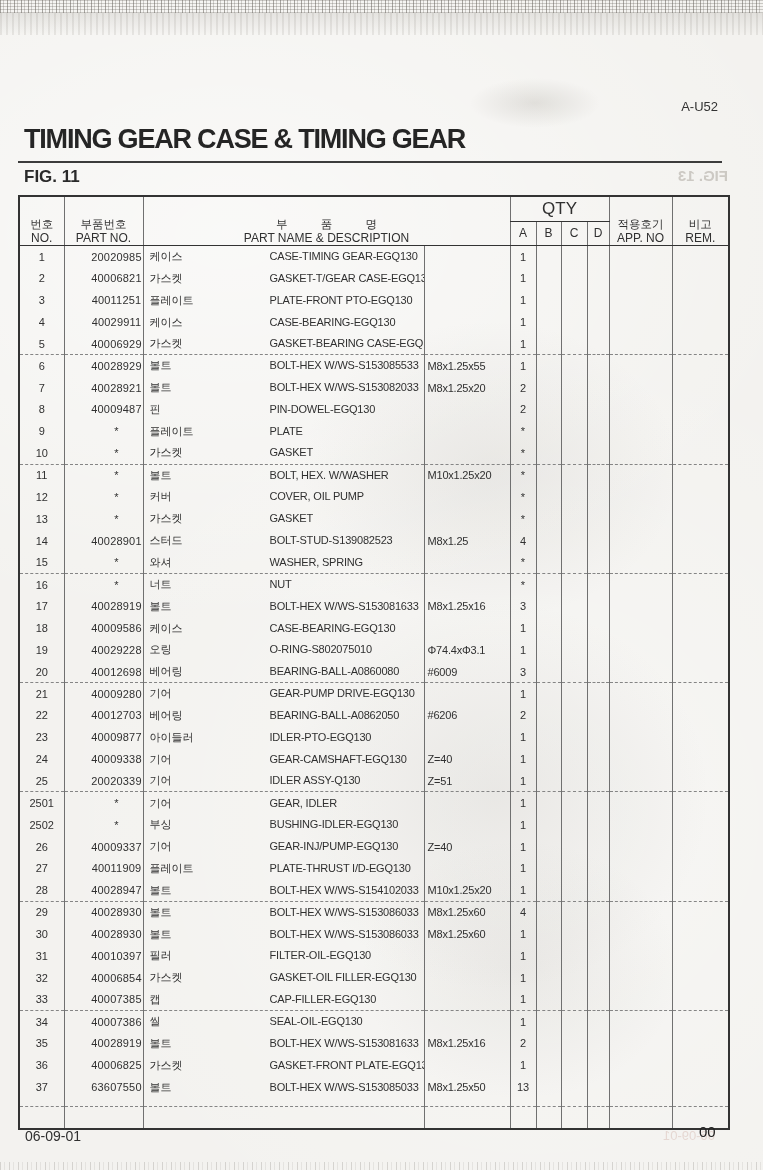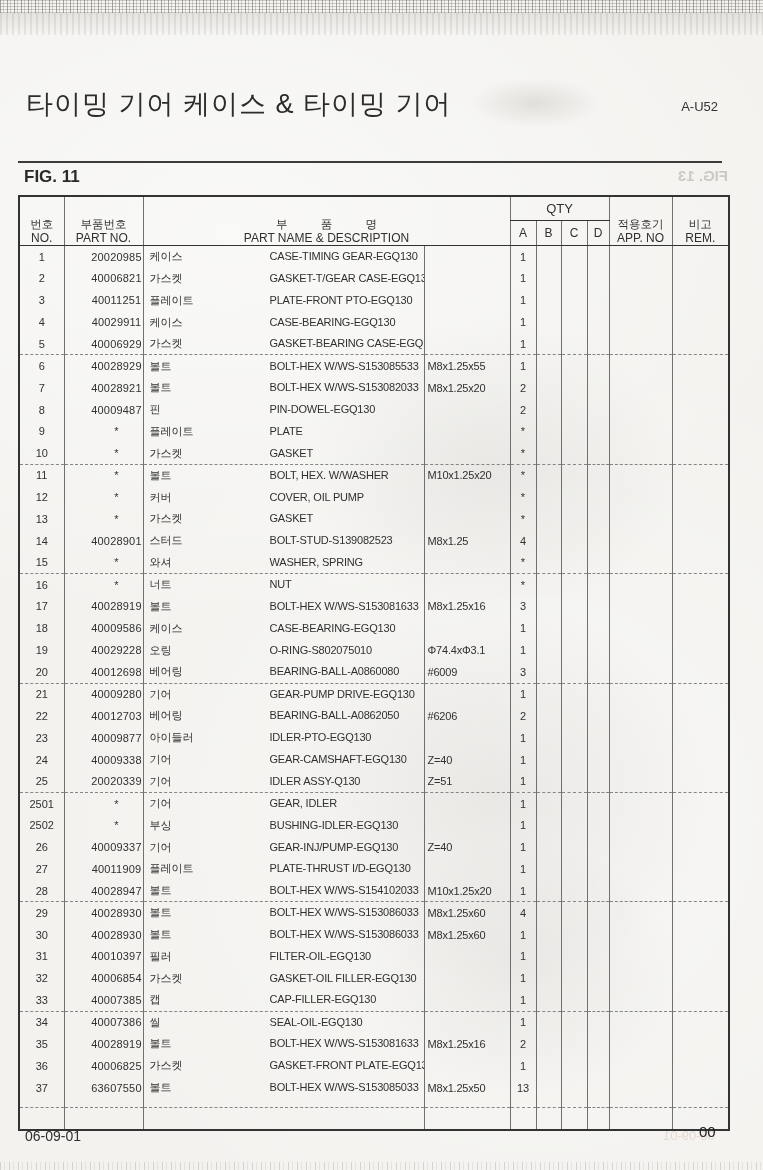--- a/index.html
+++ b/index.html
@@ -66,21 +66,21 @@
   .parts th,.parts td{
     border-left:1px solid #707070;
     padding:0;margin:0;overflow:hidden;white-space:nowrap;
     font-weight:normal;vertical-align:middle;
   }
   .parts thead th{border-bottom:1.5px solid #333;text-align:center;}
   .parts thead tr{height:21px;}
   .parts thead .hk{display:block;font-size:11.5px;line-height:14px;margin-top:20px;}
   .parts thead .he{display:block;font-size:12px;line-height:14px;}
   .parts thead .name-hk{word-spacing:30px;}
-  th.qty-span{border-bottom:1px solid #666;font-size:13px;}
+  th.qty-span{border-bottom:1px solid #666;font-size:17px;}
   .h2 th{font-size:12px;}
   .parts tbody tr{height:20px;}
   .parts tbody tr.spacer{height:8px;}
   .parts tbody tr.group-start td{border-top:1px dashed #858585;}
   td.c-no{text-align:center;}
   td.c-part{text-align:center;letter-spacing:.2px;padding-left:26px;}
   td.c-name .kr{display:inline-block;width:118px;padding-left:6px;box-sizing:border-box;}
   td.c-name .desc{letter-spacing:-.2px;margin-left:8px;}
   td.c-spec{padding-left:3px;letter-spacing:-.2px;}
   td.c-qty{text-align:center;}
@@ -93,22 +93,22 @@
 
 <div class="sheet">
 
   <div class="noise-top"></div>
   <div class="noise-top-fade"></div>
   <div class="smudge s1"></div>
   <div class="smudge s2"></div>
   <div class="smudge s3"></div>
   <div class="smudge s4"></div>
 
-  <div class="title-kr">타이밍 기어 케이스 &amp; 타이밍 기어</div>
   <div class="doc-code">A-U52</div>
+  <div class="title-en">TIMING GEAR CASE &amp; TIMING GEAR</div>
   <div class="title-rule"></div>
   <div class="ghost-fig">FIG. 13</div>
   <div class="fig-label">FIG. 11</div>
 
   <table class="parts">
     <colgroup>
       <col style="width:45px">
         <col style="width:79px">
         <col style="width:281px">
         <col style="width:86px">

